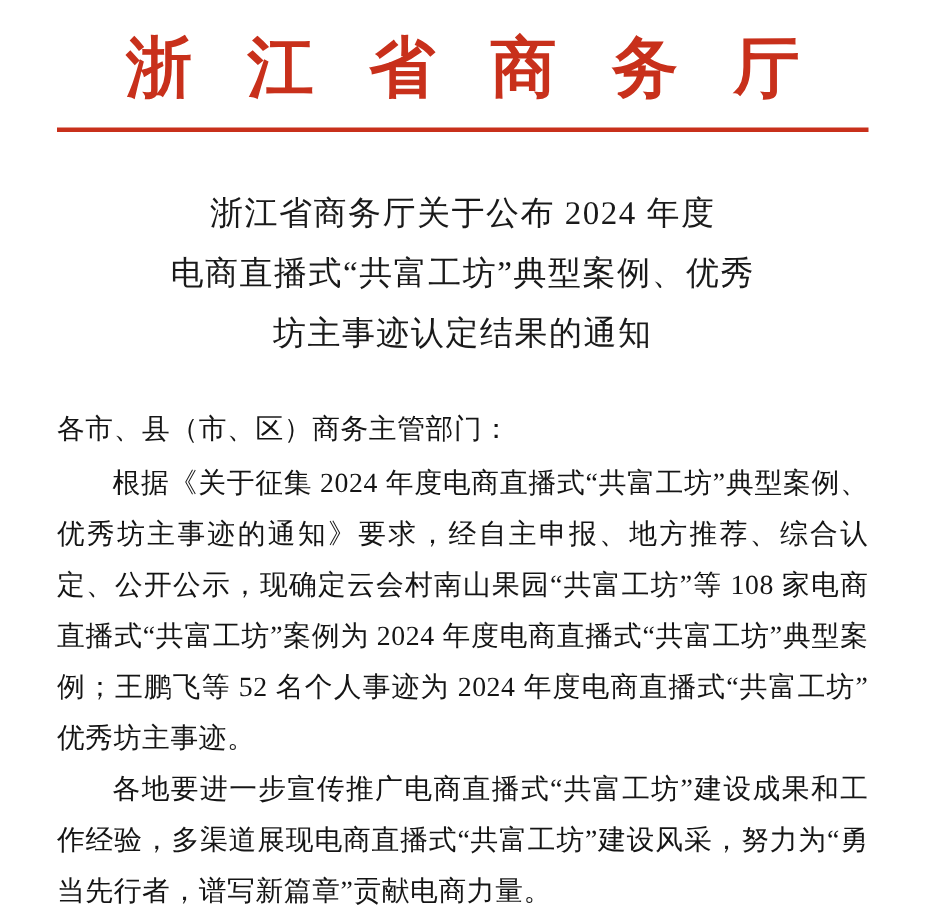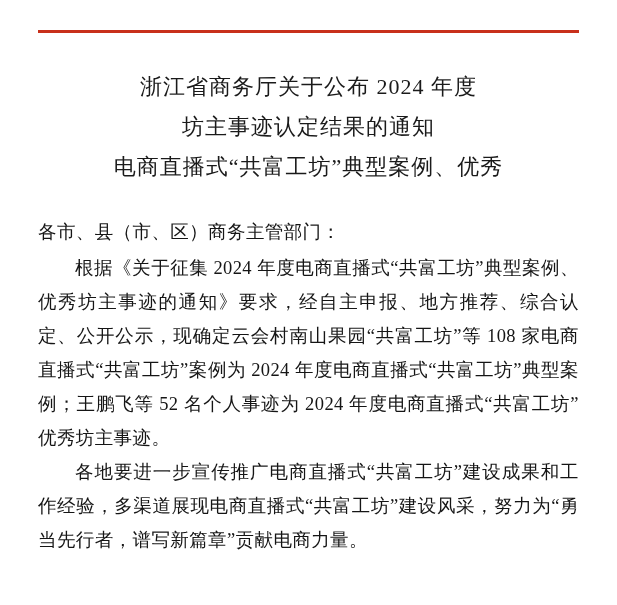--- a/index.html
+++ b/index.html
@@ -75,27 +75,28 @@
     margin: 0;
     text-indent: 2em;
   }
 </style>
 </head>
 <body>
 
 <div class="page">
 
   <div class="letterhead">
+    <div class="letterhead-title">浙 江 省 商 务 厅</div>
     <div class="letterhead-rule"></div>
   </div>
 
   <div class="doc-title">
     <span class="line">浙江省商务厅关于公布 2024 年度</span>
+    <span class="line">电商直播式“共富工坊”典型案例、优秀</span>
     <span class="line">坊主事迹认定结果的通知</span>
-    <span class="line">电商直播式“共富工坊”典型案例、优秀</span>
   </div>
 
   <div class="body-text">
     <p class="salutation">各市、县（市、区）商务主管部门：</p>
     <p class="para">根据《关于征集 2024 年度电商直播式“共富工坊”典型案例、优秀坊主事迹的通知》要求，经自主申报、地方推荐、综合认定、公开公示，现确定云会村南山果园“共富工坊”等 108 家电商直播式“共富工坊”案例为 2024 年度电商直播式“共富工坊”典型案例；王鹏飞等 52 名个人事迹为 2024 年度电商直播式“共富工坊”优秀坊主事迹。</p>
     <p class="para">各地要进一步宣传推广电商直播式“共富工坊”建设成果和工作经验，多渠道展现电商直播式“共富工坊”建设风采，努力为“勇当先行者，谱写新篇章”贡献电商力量。</p>
   </div>
 
 </div>
 

